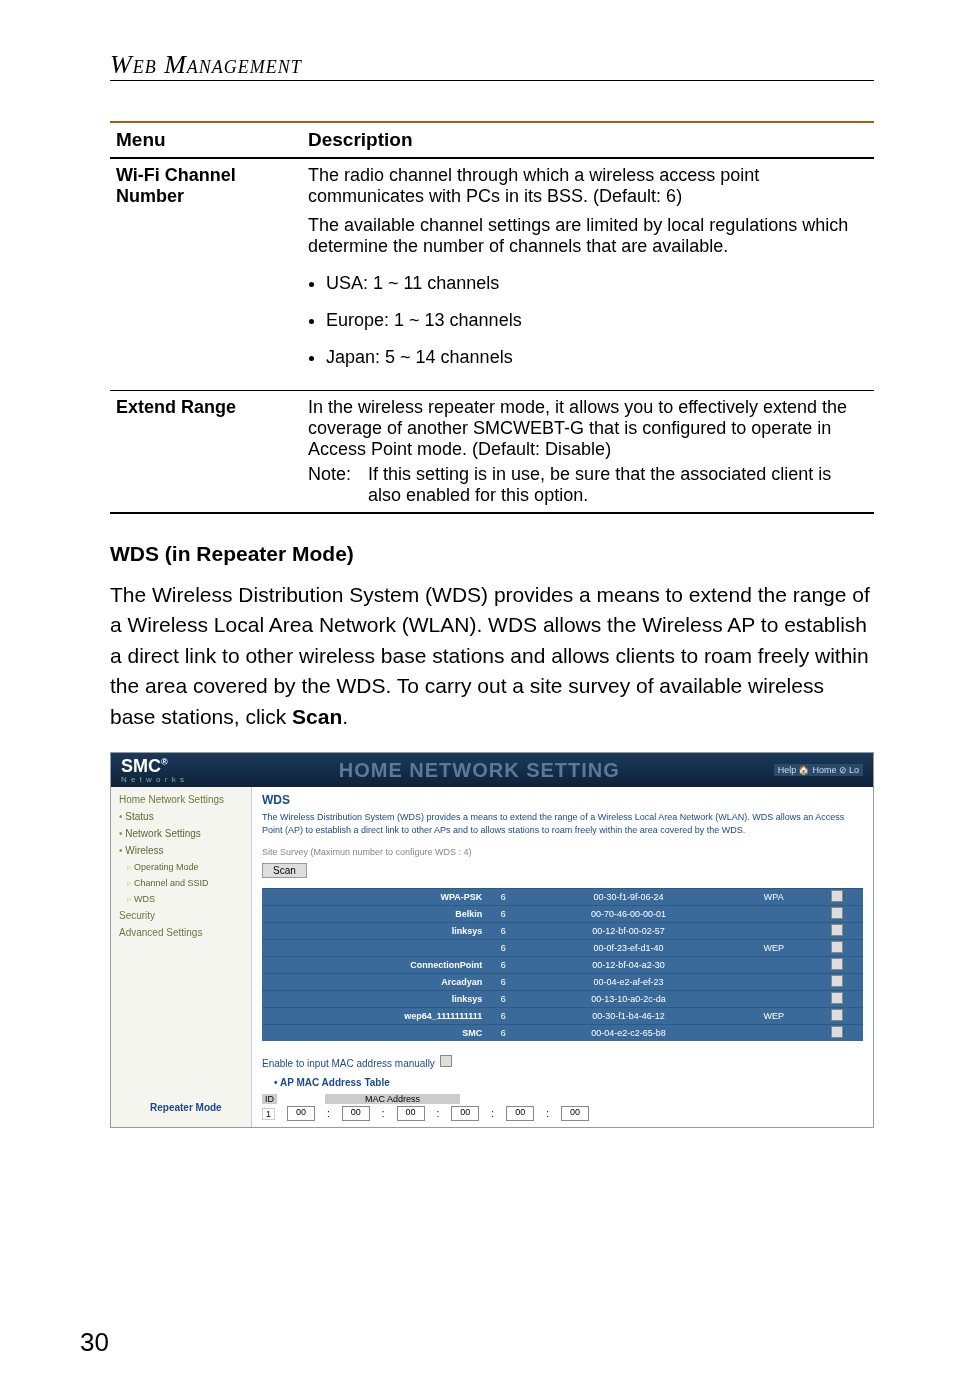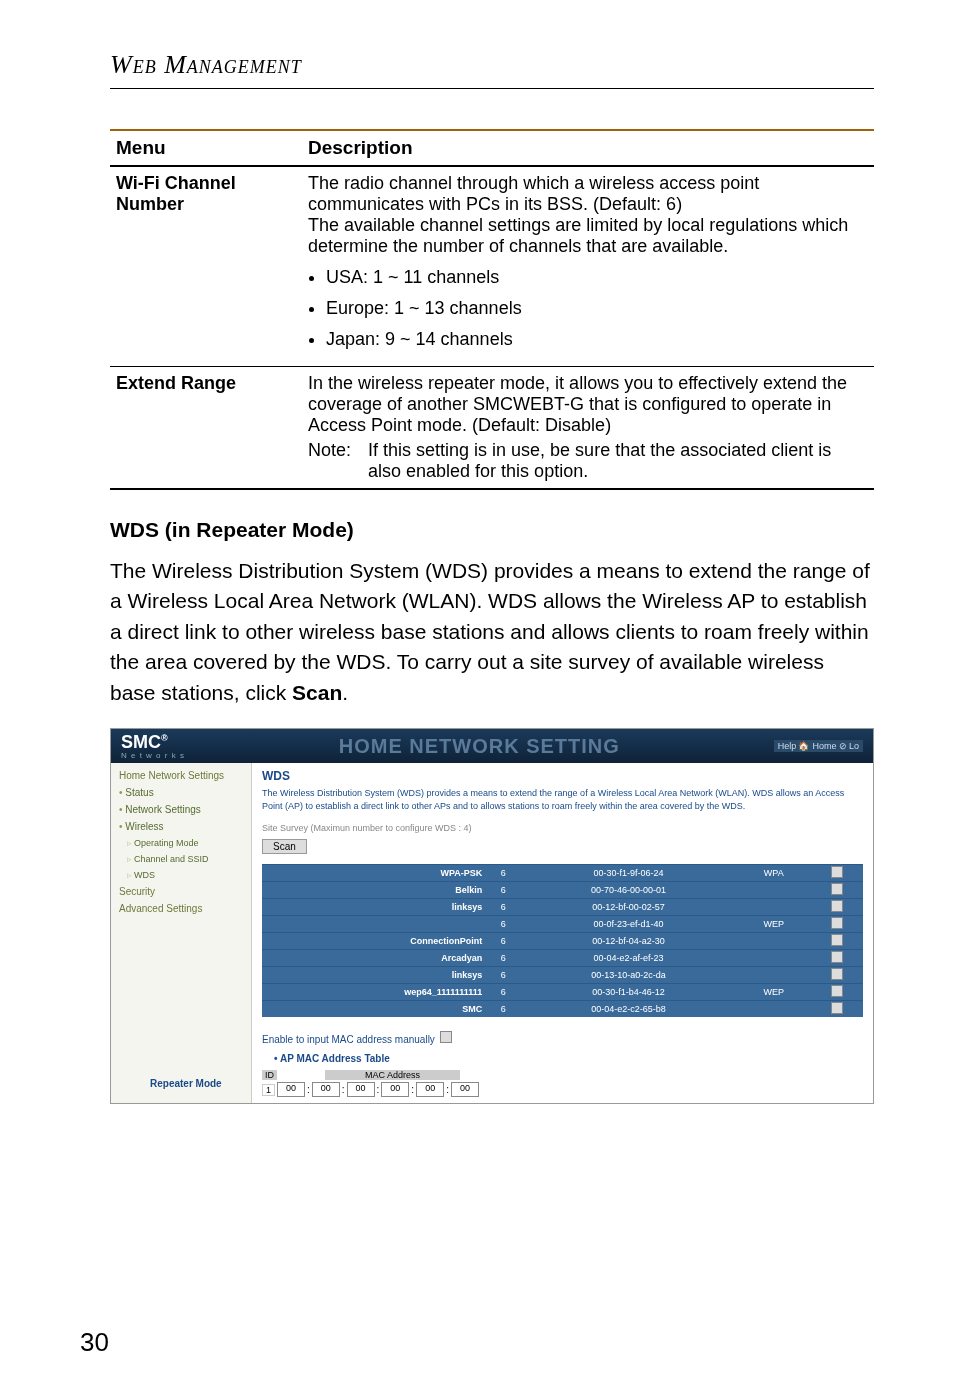--- a/index.html
+++ b/index.html
@@ -1,25 +1,25 @@
 <!DOCTYPE html>
 <html><head>
 <meta charset="utf-8">
 <style>
 html,body{margin:0;padding:0;background:#fff;font-family:Arial,Helvetica,sans-serif;color:#000}
 .page{width:954px;height:1388px;box-sizing:border-box;padding:50px 80px 30px 110px;position:relative}
-.header{font-style:italic;font-variant:small-caps;font-size:26px;font-weight:400;letter-spacing:1px;margin-bottom:8px;font-family:"Times New Roman",serif}
+.header{font-style:italic;font-variant:small-caps;font-size:26px;font-weight:400;letter-spacing:1px;font-family:"Times New Roman",serif}
 .header-rule{border-top:1px solid #000;margin-bottom:40px}
 .tbl{width:100%;border-collapse:collapse;font-size:18px}
 .tbl td{vertical-align:top;padding:6px 6px}
 .tbl .head td{font-weight:700;border-top:2px solid #a16207;border-bottom:2px solid #000;font-size:19px}
 .menu-col{width:180px;font-weight:700}
 .sep td{border-bottom:1px solid #000;padding:0;height:0}
 .bul{margin:4px 0 4px 18px;padding:0}
-.bul li{margin:10px 0}
+.bul li{margin:16px 0}
 .note-lbl{display:inline-block;width:55px;vertical-align:top}
 .note-body{display:inline-block;width:calc(100% - 60px);vertical-align:top}
 .h2{font-weight:700;font-size:21px;margin:28px 0 14px}
 .para{font-size:21px;line-height:1.45}
 .scan-b{font-weight:700}
 .screenshot{margin-top:20px;border:1px solid #999;font-size:10px;font-family:Tahoma,Arial,sans-serif;background:#fff}
 .ss-top{background:linear-gradient(#1a3a5a,#0f2238);color:#fff;display:flex;align-items:center;justify-content:space-between;height:34px;padding:0 10px}
 .ss-logo{font-weight:700;font-size:18px;color:#fff;font-family:Arial}
 .ss-logo sup{font-size:9px}
 .ss-sublogo{font-size:8px;color:#8aa;letter-spacing:1px;display:block;margin-top:-2px}
@@ -64,25 +64,25 @@
   <table class="tbl">
     <tbody>
         <tr class="head">
       <td class="menu-col">Menu</td>
       <td>Description</td>
     </tr>
     <tr>
       <td class="menu-col">Wi-Fi Channel Number</td>
       <td>
         <div>The radio channel through which a wireless access point communicates with PCs in its BSS. (Default: 6)</div>
-        <div style="margin-top:0">The available channel settings are limited by local regulations which determine the number of channels that are available.</div>
+        <div style="margin-top:8px">The available channel settings are limited by local regulations which determine the number of channels that are available.</div>
         <ul class="bul">
           <li>USA: 1 ~ 11 channels</li>
           <li>Europe: 1 ~ 13 channels</li>
-          <li>Japan: 9 ~ 14 channels</li>
+          <li>Japan: 5 ~ 14 channels</li>
         </ul>
       </td>
     </tr>
     <tr class="sep">
           <td colspan="2"></td>
         </tr>
     <tr>
       <td class="menu-col">Extend Range</td>
       <td>
         <div>In the wireless repeater mode, it allows you to effectively extend the coverage of another SMCWEBT-G that is configured to operate in Access Point mode. (Default: Disable)</div>
@@ -200,21 +200,21 @@
           </table>
         <div class="ss-manual">
           <span>Enable to input MAC address manually</span>
           <span class="ss-cb" style="margin-left:2px"></span>
         </div>
         <div class="ss-aptbl">AP MAC Address Table</div>
         <div class="ss-macrow">
           <span class="ss-id">ID</span>
           <span class="ss-machead">MAC Address</span>
         </div>
-        <div style="display:flex;align-items:center;gap:2px;margin-top:2px">
+        <div style="display:flex;align-items:center;gap:12px;margin-top:2px">
           <div class="ss-rep" style="position:absolute;left:150px">Repeater Mode</div>
           <span class="ss-id" style="background:#fff;border:1px solid #ccc">1</span>
           <span class="ss-inp">00</span>:
           <span class="ss-inp">00</span>:
           <span class="ss-inp">00</span>:
           <span class="ss-inp">00</span>:
           <span class="ss-inp">00</span>:
           <span class="ss-inp">00</span>
         </div>
       </div>

